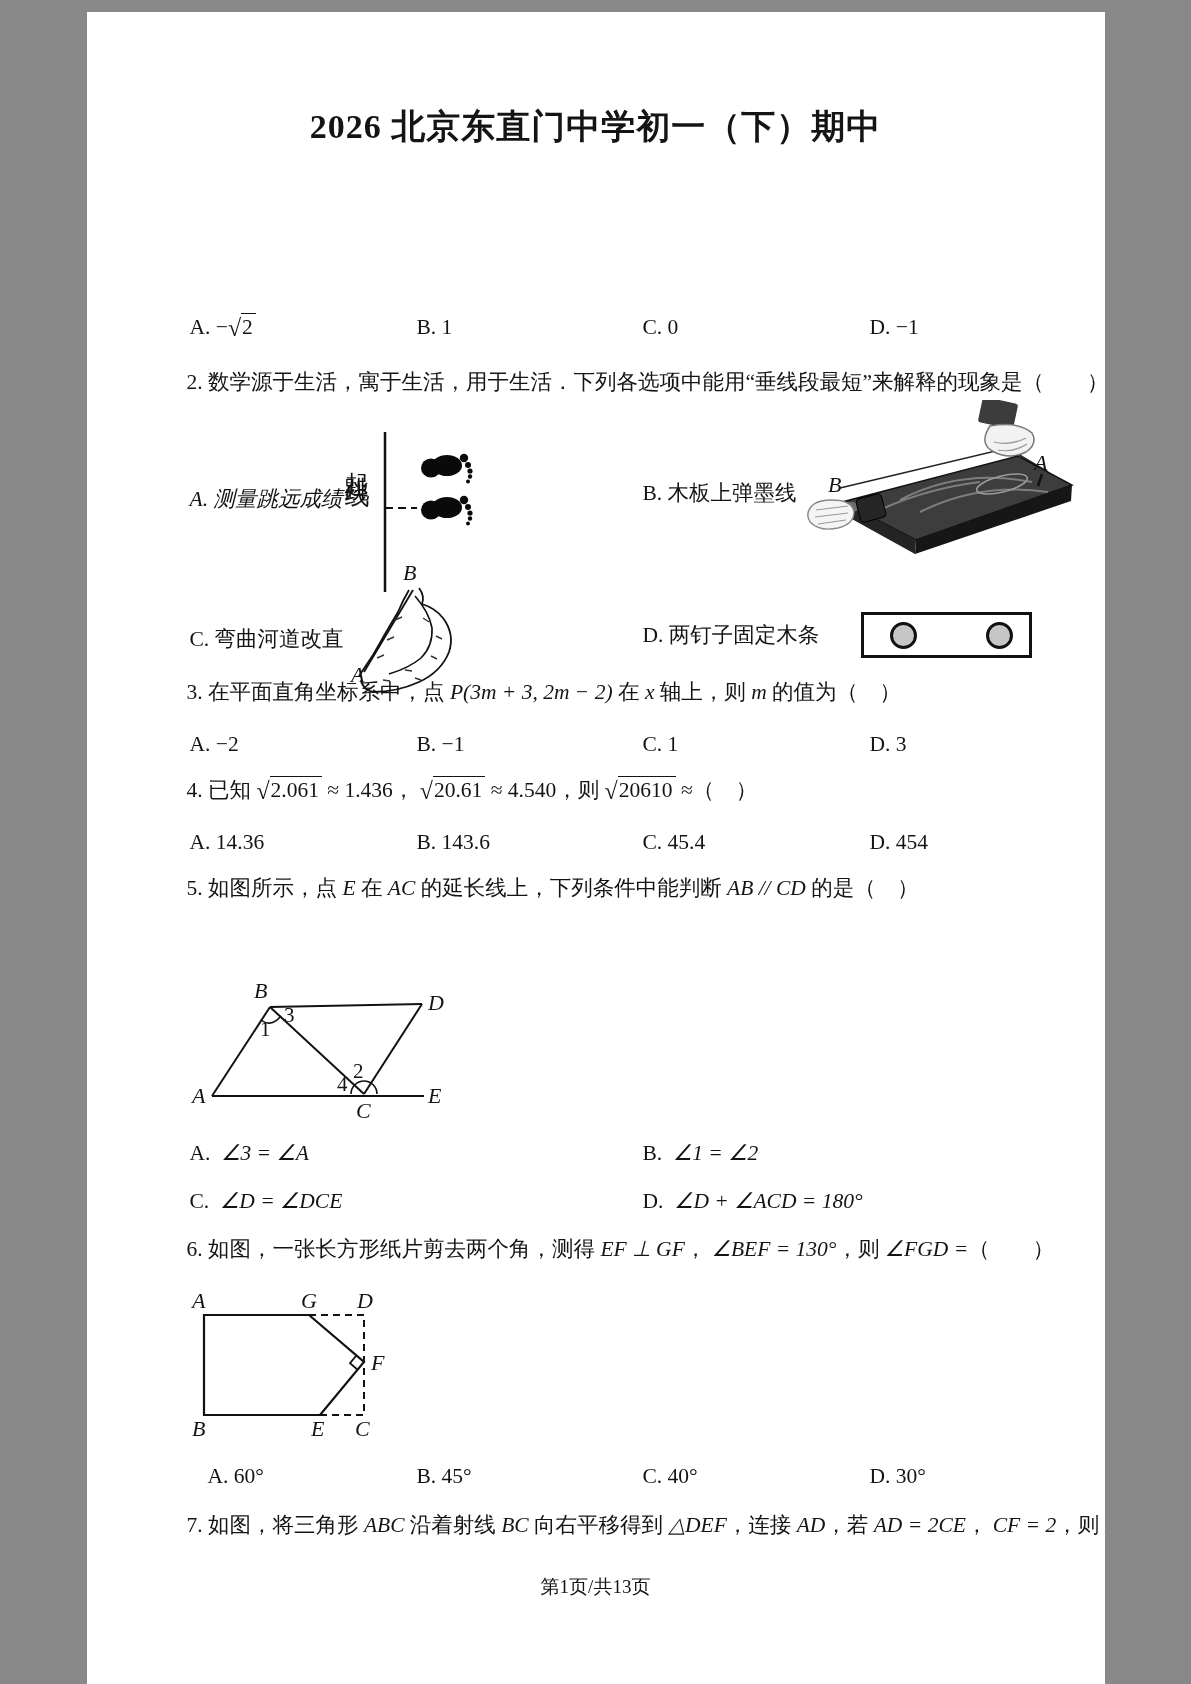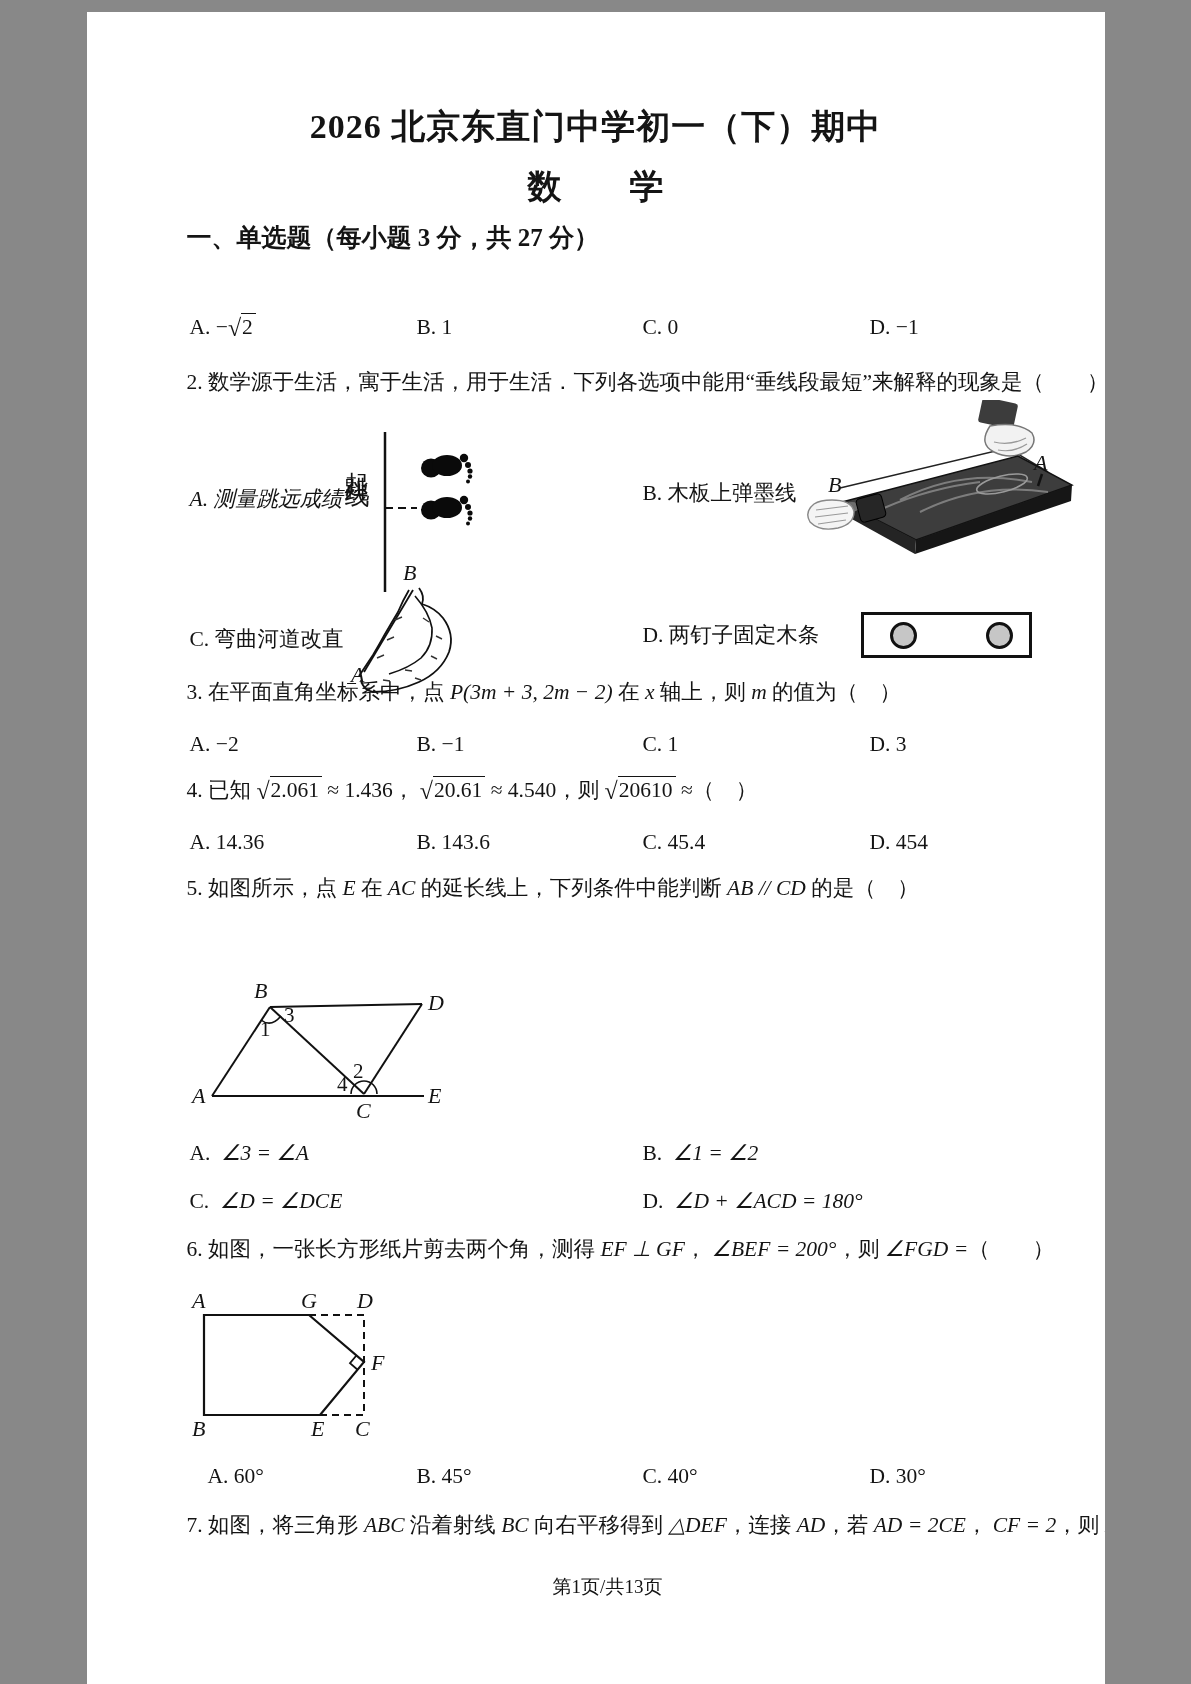--- a/index.html
+++ b/index.html
@@ -25,22 +25,20 @@
   .nailbox{box-sizing:border-box;border:3px solid #111;background:#fff;}
   .nail{box-sizing:border-box;position:absolute;width:27px;height:27px;border-radius:50%;
         border:3px solid #111;background:#c6c6c6;}
 </style>
 </head>
 <body>
 
 <div class="page">
 
   <div class="abs title" style="top:92px;left:0;">2026 北京东直门中学初一（下）期中</div>
-  <div class="abs subject" style="top:152px;left:0;">数　　学</div>
-  <div class="abs section" style="top:209px;left:100px;">一、单选题（每小题 3 分，共 27 分）</div>
 
   <div>
     <span class="abs opt" style="top:303px;left:103px;"><span>A. −</span><span class="rad"><span class="rsym">√</span><span class="rval">2</span></span></span>
     <span class="abs opt" style="top:303px;left:330px;">B. 1</span>
     <span class="abs opt" style="top:303px;left:556px;">C. 0</span>
     <span class="abs opt" style="top:303px;left:783px;">D. −1</span>
   </div>
 
   <div class="abs stem" style="top:355px;left:100px;">2. 数学源于生活，寓于生活，用于生活．下列各选项中能用“垂线段最短”来解释的现象是（　　）</div>
 
@@ -149,21 +147,21 @@
     <text x="171" y="106" class="fignum">2</text>
   </svg>
 
   <div>
     <span class="abs opt" style="top:1128px;left:103px;"><span>A.</span>&nbsp;&nbsp;<span class="math">∠3 = ∠A</span></span>
     <span class="abs opt" style="top:1128px;left:556px;"><span>B.</span>&nbsp;&nbsp;<span class="math">∠1 = ∠2</span></span>
     <span class="abs opt" style="top:1176px;left:103px;"><span>C.</span>&nbsp;&nbsp;<span class="math">∠D = ∠DCE</span></span>
     <span class="abs opt" style="top:1176px;left:556px;"><span>D.</span>&nbsp;&nbsp;<span class="math">∠D + ∠ACD = 180°</span></span>
   </div>
 
-  <div class="abs stem" style="top:1222px;left:100px;"><span>6. 如图，一张长方形纸片剪去两个角，测得 </span><span class="math">EF ⊥ GF</span><span>， </span><span class="math">∠BEF = 200°</span><span>，则 </span><span class="math">∠FGD =</span><span>（　　）</span></div>
+  <div class="abs stem" style="top:1222px;left:100px;"><span>6. 如图，一张长方形纸片剪去两个角，测得 </span><span class="math">EF ⊥ GF</span><span>， </span><span class="math">∠BEF = 130°</span><span>，则 </span><span class="math">∠FGD =</span><span>（　　）</span></div>
 
   <svg class="abs" style="top:1276px;left:95px;" width="235" height="160" viewBox="0 0 235 160">
     <path d="M 127 27 L 22 27 L 22 127 L 138 127" stroke="#111" stroke-width="2.2" fill="none"></path>
     <path d="M 127 27 L 182 74 L 138 127" stroke="#111" stroke-width="2.2" fill="none"></path>
     <path d="M 127 27 L 182 27 L 182 127 L 138 127" stroke="#111" stroke-width="2" stroke-dasharray="7 5" fill="none"></path>
     <polyline points="174.4,67.5 168,75.2 175.6,81.7" stroke="#111" stroke-width="1.8" fill="none"></polyline>
     <text x="10" y="20" class="figlabel">A</text>
     <text x="119" y="20" class="figlabel">G</text>
     <text x="175" y="20" class="figlabel">D</text>
     <text x="10" y="148" class="figlabel">B</text>
@@ -174,15 +172,15 @@
 
   <div>
     <span class="abs opt" style="top:1452px;left:121px;">A. 60°</span>
     <span class="abs opt" style="top:1452px;left:330px;">B. 45°</span>
     <span class="abs opt" style="top:1452px;left:556px;text-align:right;">C. 40°</span>
     <span class="abs opt" style="top:1452px;left:783px;">D. 30°</span>
   </div>
 
   <div class="abs stem" style="top:1498px;left:100px;"><span>7. 如图，将三角形 </span><span class="math">ABC</span><span> 沿着射线 </span><span class="math">BC</span><span> 向右平移得到 </span><span class="math">△DEF</span><span>，连接 </span><span class="math">AD</span><span>，若 </span><span class="math">AD = 2CE</span><span>， </span><span class="math">CF = 2</span><span>，则 </span><span class="math">BF</span></div>
 
-  <div class="abs footer" style="top:1562px;left:12px;">第1页/共13页</div>
+  <div class="abs footer" style="top:1562px;left:0;">第1页/共13页</div>
 
 </div>
 
 </body></html>

